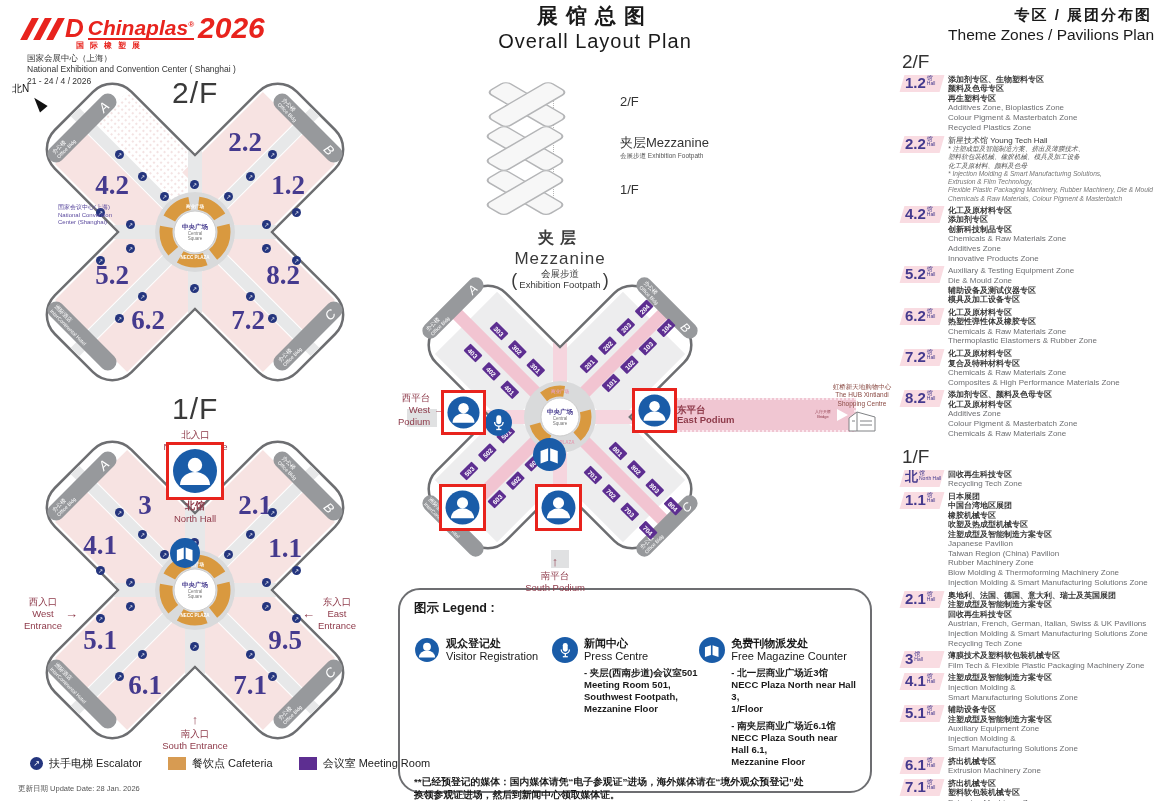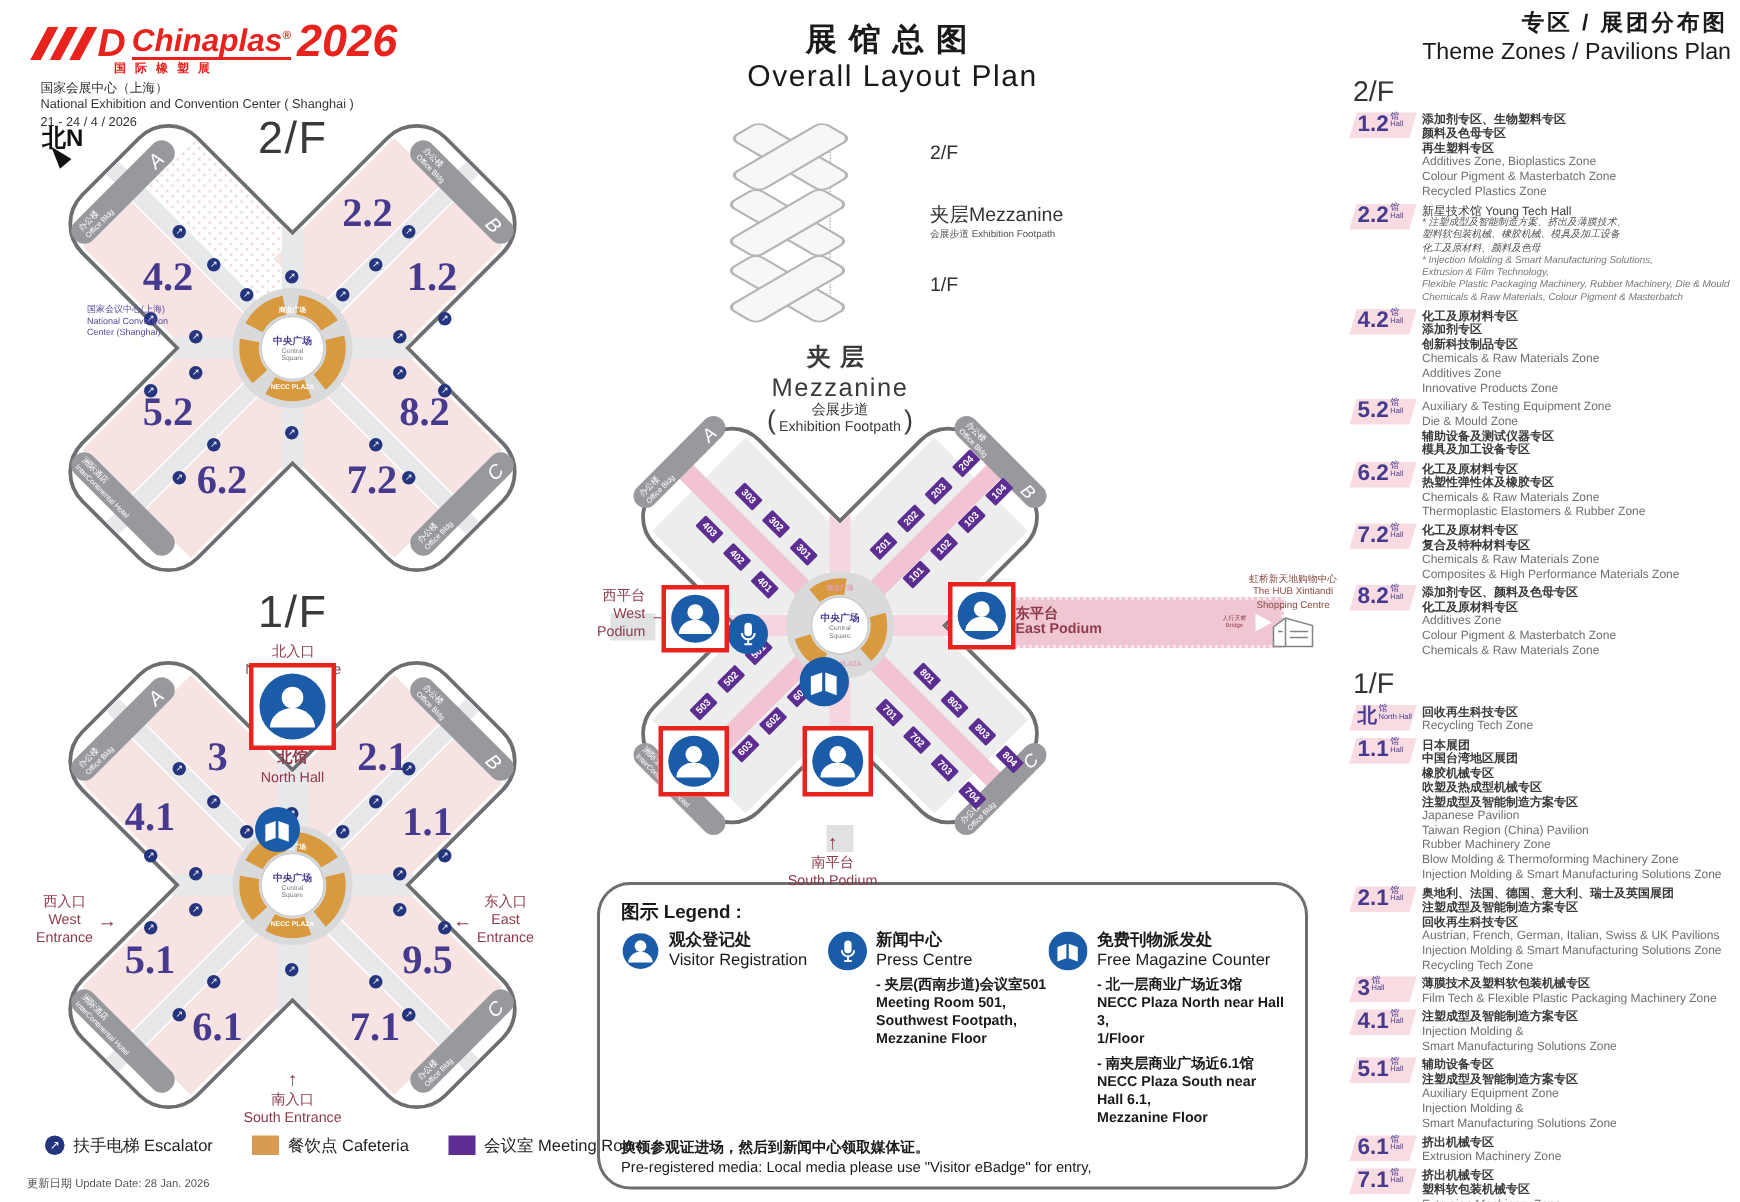--- a/index.html
+++ b/index.html
@@ -57,21 +57,21 @@
         gap:6px;padding:0 6px;box-sizing:border-box;z-index:4}
   .band .lbl{font-size:9.5px;line-height:1.1;color:#8e3a4a;font-weight:bold}
   .band .tiny{font-size:4px;line-height:1.2;color:#8e3a4a;text-align:center}
   .warrow{width:0;height:0;border-left:11px solid #fff;border-top:6px solid transparent;border-bottom:6px solid transparent}
   .hub{position:absolute;text-align:center;font-size:6.5px;line-height:1.3;color:#8a4a43;z-index:4}
   .stub{position:absolute;background:#e0e1e2;z-index:1}
   
   .legendbox{left:398px;top:588px;width:474px;height:205px;border:2px solid #6d6e71;border-radius:22px;
              padding:10px 14px;box-sizing:border-box}
   .leg-title{font-size:12.5px;font-weight:bold;color:#1a1a1a}
-  .leg-items{display:flex;margin-top:4px}
+  .leg-items{display:flex;margin-top:20px}
   .leg-item{display:flex;gap:6px}
   .leg-icon{width:26px;height:26px;flex:none}
   .leg-zh{font-size:11px;font-weight:bold;color:#1a1a1a;line-height:1.2}
   .leg-en{font-size:11px;color:#1a1a1a;line-height:1.2}
   .leg-det{font-size:9.5px;font-weight:bold;color:#1a1a1a;line-height:1.25;margin-top:4px}
   .leg-det2{font-size:9.5px;font-weight:bold;color:#1a1a1a;line-height:1.25;margin-top:5px}
   .note{margin-top:9px;font-size:9.8px;line-height:1.3;color:#1a1a1a}
   .note .nl{font-weight:bold}
   .note .ne{font-weight:normal}
   
@@ -94,21 +94,21 @@
   .badge-num{font-size:15px;font-weight:bold;color:#453a8e;line-height:1}
   .badge-suf{display:flex;flex-direction:column;margin-left:1px}
   .suf-zh{font-size:6px;color:#453a8e;line-height:1}
   .suf-en{font-size:5px;color:#453a8e;line-height:1.1}
   .zones{flex:1}
   .zzh{font-size:8px;color:#3a3a3a;line-height:1.18;font-weight:bold}
   .zen{font-size:8px;color:#6d6e71;line-height:1.22}
   .ytitle{font-size:8px;color:#3a3a3a;font-weight:normal;line-height:1.2}
   .zbulzh{font-size:6.6px;color:#555;font-style:italic;line-height:1.25}
   .zbulen{font-size:6.6px;color:#777;font-style:italic;line-height:1.25}
-  .compass{left:28px;top:82px;font-size:16px;color:#111;font-weight:bold}
+  .compass{left:12px;top:82px;font-size:10px;color:#111;font-weight:normal}
   .ctri{left:34px;top:96px;width:0;height:0;border-bottom:15px solid #111;border-left:5px solid transparent;
         border-right:5px solid transparent;transform:rotate(-40deg)}
 </style>
 </head>
 <body>
 
 <div class="abs logo-row">
   <span class="stripe"></span>
   <span class="stripe"></span>
   <span class="stripe"></span>
@@ -389,21 +389,21 @@
     <div>East</div>
     <div>Entrance</div>
   </div>
 </div>
 <div class="abs ent" style="left:145px;top:712px;width:100px">
   <div class="arrow">↑</div>
   <div>南入口</div>
   <div>South Entrance</div>
 </div>
 
-<div class="abs" style="left:420px;top:12px;width:350px">
+<div class="abs" style="left:420px;top:2px;width:350px">
   <div class="main-title-zh">展馆总图</div>
   <div class="main-title-en">Overall Layout Plan</div>
 </div>
 <div class="abs dotline" style="left:505px;top:96px;height:110px"></div>
 <div class="abs dotline" style="left:553px;top:96px;height:110px"></div>
 <svg class="abs" style="left:485px;top:82px" width="84" height="46" viewBox="0 0 330 310" preserveAspectRatio="none">
   <g stroke="#b4b5b7" stroke-width="8" fill="#f7f7f7">
     <rect x="-5" y="99" width="340" height="106" rx="26" transform="rotate(45 165 152)"></rect>
     <rect x="-5" y="99" width="340" height="106" rx="26" transform="rotate(-45 165 152)"></rect>
   </g>
@@ -695,20 +695,21 @@
         <div class="leg-det2">
             <div class="">- 南夹层商业广场近6.1馆</div>
             <div class="">NECC Plaza South near Hall 6.1,</div>
             <div class="">Mezzanine Floor</div>
           </div>
       </div>
     </div>
   </div>
   <div class="note">
     <div class="nl">
+        <div class="">**已经预登记的媒体：国内媒体请凭“电子参观证”进场，海外媒体请在“境外观众预登记”处</div>
         <div class="">换领参观证进场，然后到新闻中心领取媒体证。</div>
       </div>
     <div class="ne">
         <div class="">Pre-registered media: Local media please use "Visitor eBadge" for entry,</div>
       </div>
   </div>
 </div>
 
 <div class="abs maplegend">
   <div class="ml-item">

